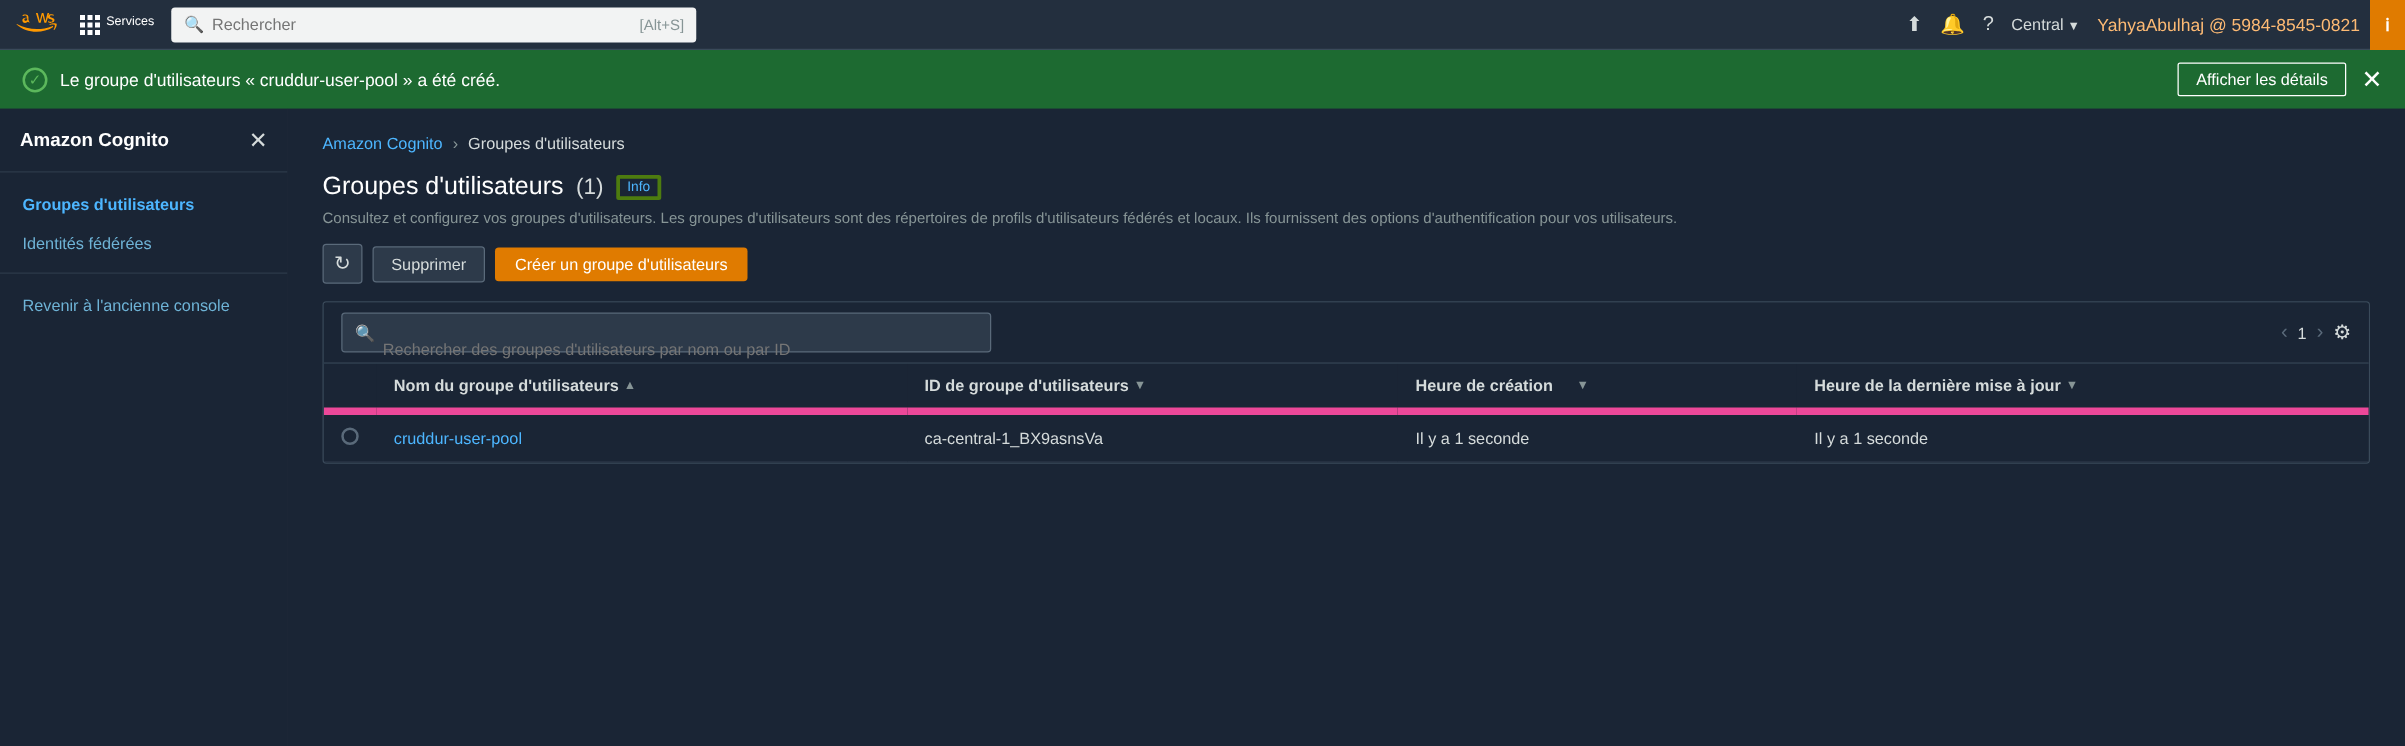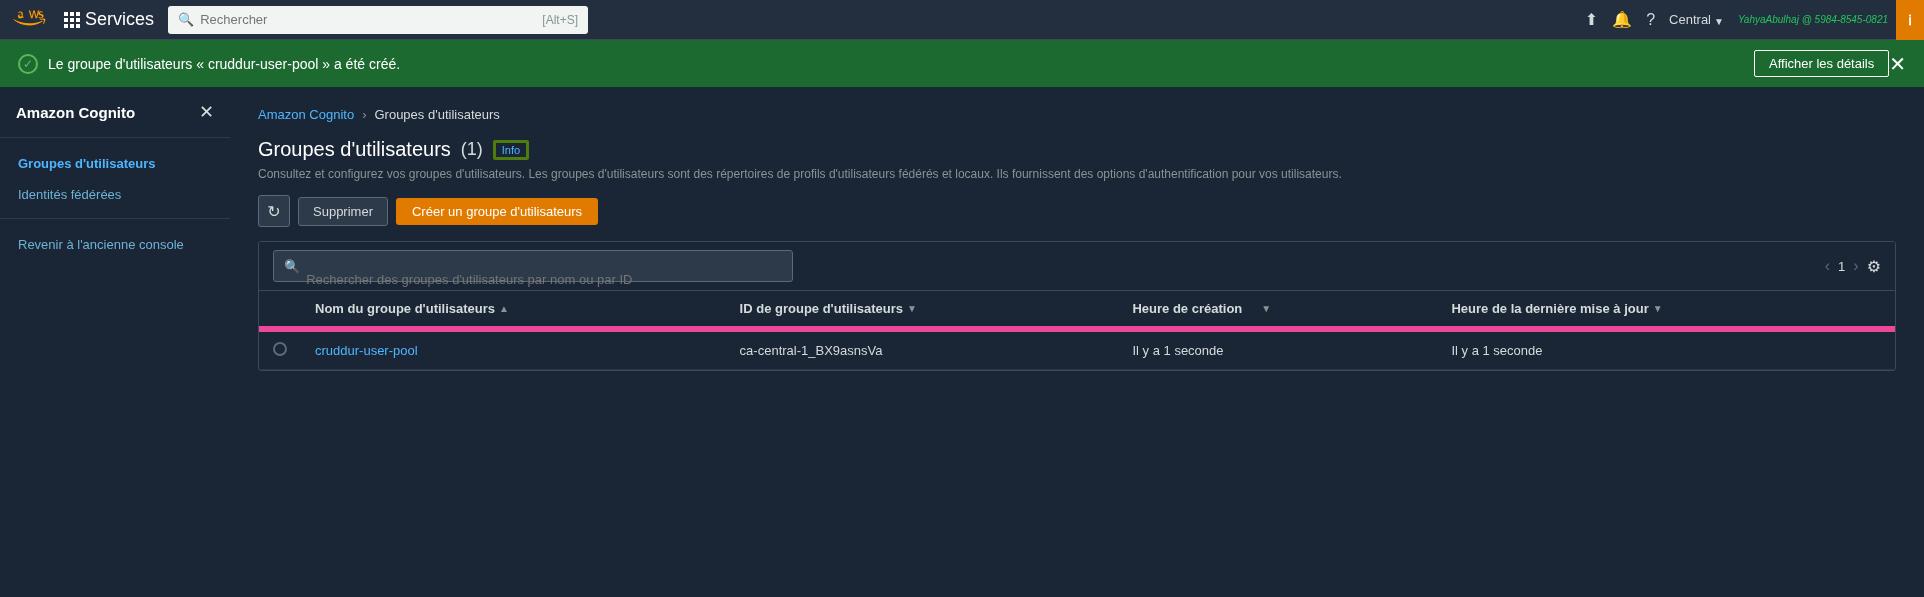--- a/index.html
+++ b/index.html
@@ -12,21 +12,21 @@
   <div style="flex-shrink:0;cursor:pointer;">
     <svg width="38" height="26" viewBox="0 0 60 36" fill="none">
       <path d="M17.4 14.4c0 .8.1 1.5.3 2 .2.5.5.9.9 1.3-.1.2-.3.3-.5.3-.2 0-.5-.1-.8-.3l-1-.5c-.9.9-2.1 1.4-3.5 1.4-1.1 0-2-.3-2.6-.9-.6-.6-.9-1.4-.9-2.4 0-1.1.4-1.9 1.1-2.5.8-.6 1.8-.9 3.1-.9.4 0 .9 0 1.4.1v-.5c0-.9-.2-1.5-.5-1.8-.3-.3-.9-.5-1.6-.5-.5 0-1 .1-1.5.2-.5.1-.9.3-1.3.5h-.1c-.2 0-.3-.1-.3-.3v-.7c0-.2.1-.3.3-.4.4-.2.9-.4 1.5-.5.6-.1 1.2-.2 1.8-.2 1.3 0 2.3.3 2.9.9.6.6.9 1.6.9 2.9v3.8zm-2-1.1v-.7c-.4-.1-.9-.1-1.3-.1-.7 0-1.3.1-1.7.4-.4.3-.6.7-.6 1.3 0 .5.1.9.4 1.2.3.3.7.4 1.2.4.5 0 .9-.1 1.3-.4.4-.2.7-.6.7-1.1v-1z" fill="#ff9900"></path>
       <path d="M30.6 18.4c-.2 0-.3 0-.4-.1-.1-.1-.2-.2-.2-.4l-3.4-11.2c0-.1-.1-.2-.1-.3 0-.2.1-.3.3-.3h1.4c.2 0 .4 0 .5.1.1.1.2.2.2.4l2.4 9.6 2.3-9.6c0-.2.1-.3.2-.4.1-.1.3-.1.5-.1h1.1c.2 0 .4 0 .5.1.1.1.2.2.2.4l2.3 9.7 2.5-9.7c0-.2.1-.3.2-.4.1-.1.3-.1.5-.1h1.3c.2 0 .3.1.3.3 0 .1 0 .2-.1.3l-3.5 11.2c0 .2-.1.3-.2.4-.1.1-.3.1-.4.1h-1.2c-.2 0-.4 0-.5-.1-.1-.1-.2-.2-.2-.4l-2.3-9.3-2.3 9.3c0 .2-.1.3-.2.4-.1.1-.3.1-.5.1h-1.2z" fill="#ff9900"></path>
       <path d="M45.6 18.7c-.7 0-1.4-.1-2.1-.3-.6-.2-1.1-.4-1.4-.6-.2-.1-.3-.2-.3-.4v-.8c0-.2.1-.3.3-.3h.1c.1 0 .1 0 .2.1.4.2.8.4 1.3.5.5.1 1 .2 1.5.2.7 0 1.2-.1 1.6-.4.4-.3.5-.6.5-1.1 0-.3-.1-.6-.3-.8-.2-.2-.6-.4-1.2-.6l-1.7-.5c-.9-.3-1.5-.7-1.9-1.2-.4-.5-.6-1.1-.6-1.7 0-.5.1-1 .4-1.4.2-.4.5-.8.9-1.1.4-.3.8-.5 1.3-.6.5-.1 1-.2 1.6-.2.3 0 .5 0 .8.1.3 0 .6.1.8.2.2.1.5.1.7.2.2.1.4.2.5.2.1.1.2.2.2.3v.7c0 .2-.1.3-.3.3-.1 0-.2 0-.3-.1-.7-.3-1.4-.5-2.2-.5-.6 0-1.1.1-1.4.3-.3.2-.5.5-.5 1 0 .3.1.6.4.8.2.2.7.5 1.3.7l1.7.5c.8.3 1.5.7 1.8 1.2.4.5.5 1 .5 1.7 0 .5-.1 1-.4 1.4-.2.4-.6.8-1 1-.4.3-.9.5-1.4.6-.5.1-1.1.2-1.7.2z" fill="#ff9900"></path>
       <path d="M47.8 24c-5.6 3.7-13.6 5.7-20.5 5.7-9.7 0-18.4-3.4-25-8.9-.5-.4-.1-1 .6-.7 7.1 3.9 15.9 6.2 25 6.2 6.1 0 12.9-1.2 19.1-3.7.9-.5 1.7.6.8 1.4z" fill="#ff9900"></path>
       <path d="M50.2 21.2c-.7-.9-4.5-.4-6.3-.2-.5.1-.6-.4-.1-.7 3.1-2.1 8.1-1.5 8.7-.8.6.7-.2 5.6-3 7.9-.4.4-.9.2-.7-.3.7-1.5 2.1-5 1.4-5.9z" fill="#ff9900"></path>
     </svg>
   </div>
 
-  <button style="display:flex;align-items:center;gap:5px;color:#fff;font-size:18px;cursor:pointer;background:none;border:none;padding:4px 6px;">
+  <button style="display:flex;gap:5px;color:#fff;font-size:10px;cursor:pointer;background:none;border:none;padding:4px 6px;">
     <div style="display:grid;grid-template-columns:repeat(3,4px);gap:2px;">
       <span style="width:4px;height:4px;background:#fff;display:block;"></span>
       <span style="width:4px;height:4px;background:#fff;display:block;"></span>
       <span style="width:4px;height:4px;background:#fff;display:block;"></span>
       <span style="width:4px;height:4px;background:#fff;display:block;"></span>
       <span style="width:4px;height:4px;background:#fff;display:block;"></span>
       <span style="width:4px;height:4px;background:#fff;display:block;"></span>
       <span style="width:4px;height:4px;background:#fff;display:block;"></span>
       <span style="width:4px;height:4px;background:#fff;display:block;"></span>
       <span style="width:4px;height:4px;background:#fff;display:block;"></span>
@@ -43,33 +43,33 @@
   <div style="flex:1;"></div>
 
   <div style="display:flex;align-items:center;gap:14px;">
     <button style="background:none;border:none;color:#d5dbdb;cursor:pointer;font-size:16px;">⬆</button>
     <button style="background:none;border:none;color:#d5dbdb;cursor:pointer;font-size:16px;">🔔</button>
     <button style="background:none;border:none;color:#d5dbdb;cursor:pointer;font-size:16px;">?</button>
     <button style="background:none;border:none;color:#d5dbdb;cursor:pointer;font-size:13px;display:flex;align-items:flex-end;gap:3px;">
       <span>Central</span>
       <span style="font-size:10px;">▼</span>
     </button>
-    <button style="background:none;border:none;color:#22c55e;cursor:pointer;font-size:10px;font-style:italic;">
+    <button style="background:none;border:none;color:#fdba74;cursor:pointer;font-size:14px;">
       <span>YahyaAbulhaj @ 5984-8545-0821</span>
     </button>
   </div>
   <div style="width:28px;height:40px;display:flex;align-items:center;justify-content:center;background:#e07b00;color:#fff;font-size:14px;font-weight:bold;cursor:pointer;margin-right:-12px;">ℹ</div>
 </nav>
 
 <div style="display:flex;align-items:center;justify-content:space-between;background:#1d6a31;padding:10px 18px;min-height:46px;">
   <div style="display:flex;align-items:center;gap:10px;">
     <div style="width:20px;height:20px;border-radius:50%;border:2px solid #5cb85c;display:flex;align-items:center;justify-content:center;color:#5cb85c;font-size:12px;">✓</div>
     <span style="color:#fff;font-size:14px;">Le groupe d'utilisateurs « cruddur-user-pool » a été créé.</span>
   </div>
-  <div style="display:flex;align-items:center;gap:0;">
+  <div style="display:flex;align-items:center;gap:12px;">
     <button style="background:none;border:1px solid #fff;color:#fff;padding:5px 14px;font-size:13px;cursor:pointer;border-radius:2px;">Afficher les détails</button>
     <button style="background:none;border:none;color:#fff;font-size:20px;cursor:pointer;line-height:1;">✕</button>
   </div>
 </div>
 
 <div style="display:flex;height:calc(100vh - 86px);min-height:511px;">
 
   <aside style="width:230px;background:#1a2535;flex-shrink:0;display:flex;flex-direction:column;">
     <div style="display:flex;align-items:center;justify-content:space-between;padding:14px 16px;border-bottom:1px solid #2d3a4a;">
       <span style="color:#fff;font-size:15px;font-weight:600;">Amazon Cognito</span>

